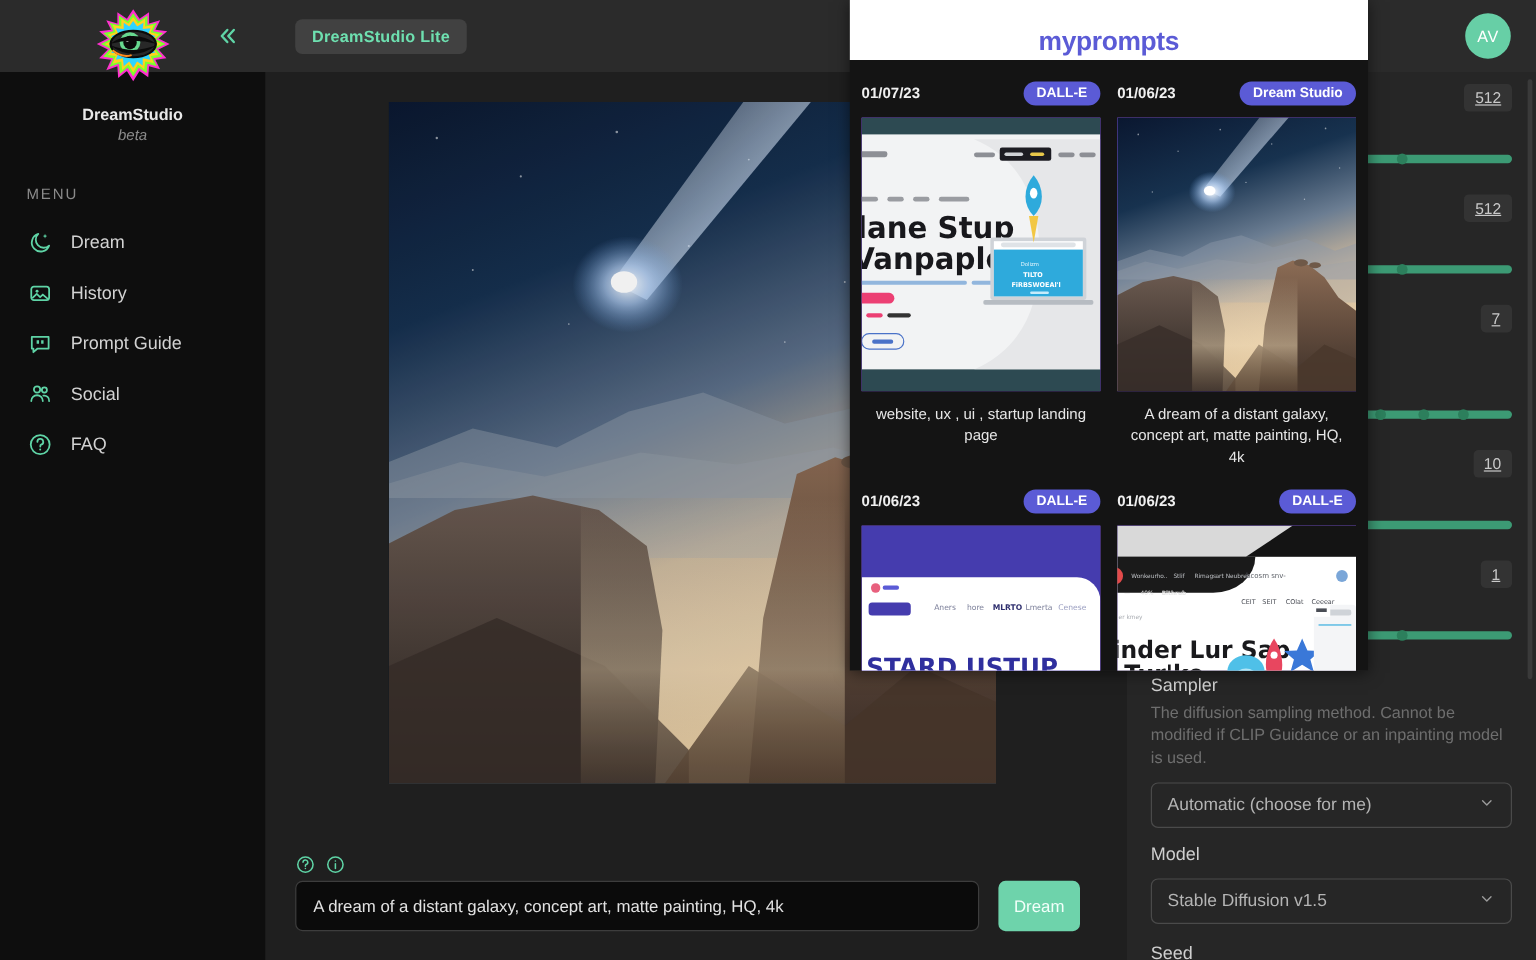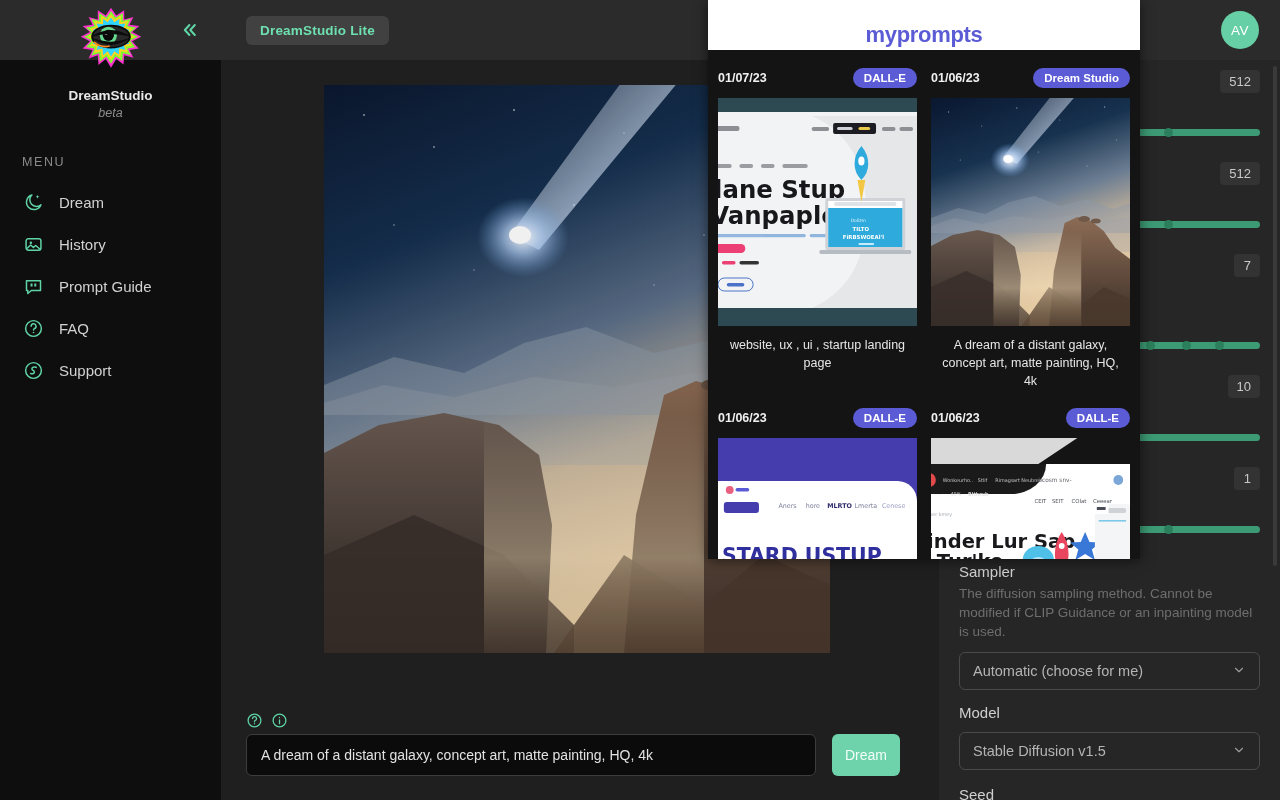--- a/index.html
+++ b/index.html
@@ -114,21 +114,21 @@
     width: 341px; height: 740px; background: #262626;
     z-index: 2; overflow: hidden; padding: 0 20px;
   }
   .set-block { position: relative; padding-top: 10px; }
   .set-head {
     display: flex; justify-content: space-between; align-items: flex-start;
   }
   .set-label { color: #cfcfcf; font-size: 15px; }
   .set-value {
     background: #333333; color: #c9c9c9; font-size: 13px;
-    padding: 4px 9px; border-radius: 4px; min-width: 26px; text-align: right;
+    padding: 4px 9px; border-radius: 4px; min-width: 26px; text-align: left; text-decoration: underline;
   }
   .set-desc {
     color: #6e6e6e; font-size: 13.5px; line-height: 1.42;
     margin-top: 4px; max-width: 300px;
   }
   .slider {
     margin-top: 13px; height: 7px; border-radius: 4px;
     background: #3c9a74; position: relative;
   }
   .slider .knob {
@@ -408,42 +408,43 @@
       <div class="menu-item">
         <span class="mi-icon">
           <svg width="21" height="21" viewBox="0 0 24 24" fill="none" stroke="currentColor" stroke-width="1.7">
             <path d="M4 5.5h16v11H9.5L5.5 20v-3.5H4z" stroke-linejoin="round"></path>
             <path d="M8.6 8.7v3.2h2.3V8.7zM12.9 8.7v3.2h2.3V8.7z" fill="currentColor" stroke="none"></path>
           </svg>
         </span>
         <span class="mi-label">Prompt Guide</span>
       </div>
 
+      <div class="menu-item">
+        <span class="mi-icon">
+          <svg width="21" height="21" viewBox="0 0 24 24" fill="none" stroke="currentColor" stroke-width="1.7">
+            <circle cx="9" cy="7.5" r="3"></circle>
+              <circle cx="16" cy="8" r="2.4"></circle>
+            <path d="M3.5 18.5a5.5 5.5 0 0 1 11 0" stroke-linecap="round"></path>
+            <path d="M15 13.4a4.6 4.6 0 0 1 5.5 5.1" stroke-linecap="round"></path>
+          </svg>
+        </span>
+        <span class="mi-label">Social</span>
+      </div>
 
       <div class="menu-item">
         <span class="mi-icon">
           <svg width="21" height="21" viewBox="0 0 24 24" fill="none" stroke="currentColor" stroke-width="1.7">
             <circle cx="12" cy="12" r="9"></circle>
             <path d="M9.3 9.4a2.8 2.8 0 1 1 3.6 2.7c-.6.2-.8.7-.8 1.3v.4" stroke-linecap="round"></path>
             <circle cx="12" cy="16.6" r=".95" fill="currentColor" stroke="none"></circle>
           </svg>
         </span>
         <span class="mi-label">FAQ</span>
       </div>
 
-      <div class="menu-item">
-        <span class="mi-icon">
-          <svg width="21" height="21" viewBox="0 0 24 24" fill="none" stroke="currentColor" stroke-width="1.7">
-            <circle cx="12" cy="12" r="9"></circle>
-            <path d="M14.8 8.2c-2.3-.8-4.4.2-4.6 1.8-.2 1.8 2.6 1.9 2.8 3.6.2 1.6-1.9 2.7-4.2 1.9" stroke-linecap="round"></path>
-            <path d="M15.2 7.4l-.9 1.6 1.8.3z" fill="currentColor" stroke="none"></path>
-          </svg>
-        </span>
-        <span class="mi-label">Support</span>
-      </div>
 
     </div>
   </div>
 
   <div class="topbar">
     <div class="collapse-btn">
       <svg width="24" height="20" viewBox="0 0 24 24" fill="none" stroke="currentColor" stroke-width="2.4">
         <path d="M12.5 6l-5.5 6 5.5 6" stroke-linecap="round" stroke-linejoin="round"></path>
         <path d="M19 6l-5.5 6 5.5 6" stroke-linecap="round" stroke-linejoin="round"></path>
       </svg>

